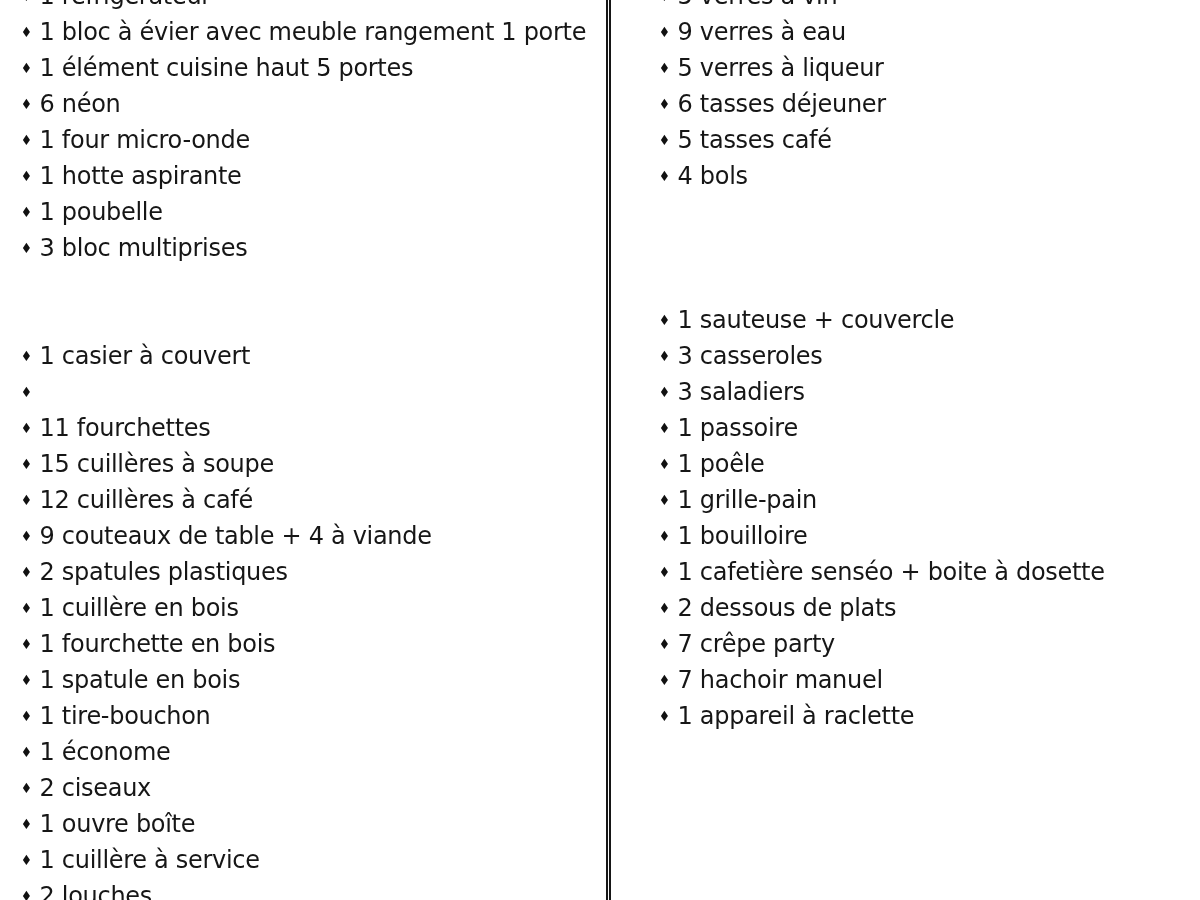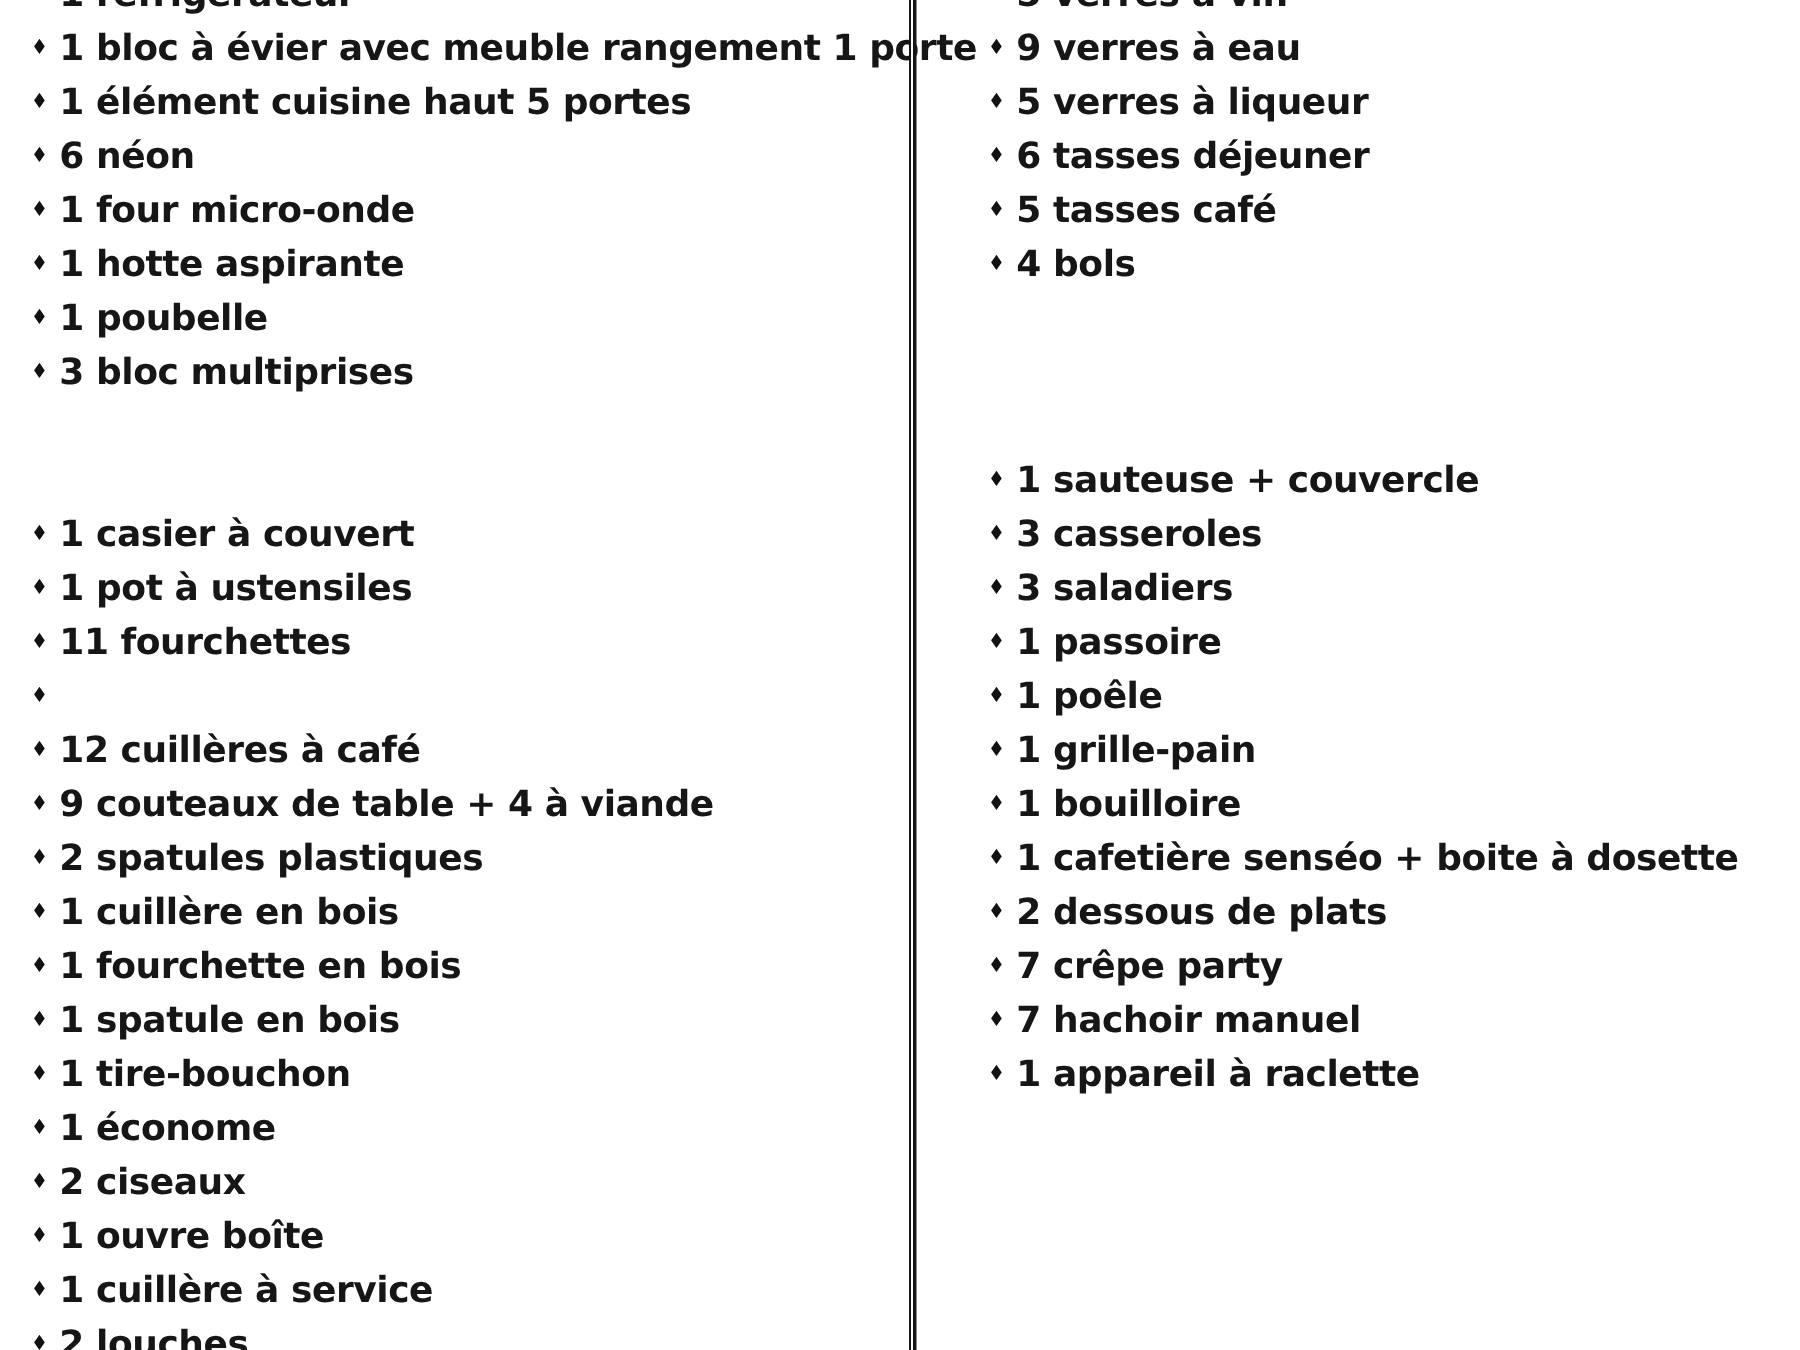--- a/index.html
+++ b/index.html
@@ -35,21 +35,20 @@
   .bullet {
     font-size: 14px;
     line-height: 1;
     margin-right: 7px;
     transform: scaleX(0.9);
     color: #111;
   }
   .item-text {
     font-size: 24px;
     letter-spacing: -0.3px;
-    font-weight: bold;
   }
   .gap-a { height: 72px; }   
   .gap-b { height: 108px; }  
   .divider {
     position: absolute;
     left: 606px;
     top: 0;
     height: 900px;
     width: 5px;
     background: linear-gradient(
@@ -101,28 +100,28 @@
         </div>
       </div>
     <div class="gap-a"></div>
     <div>
         <div class="line">
           <span class="bullet">♦</span>
           <span class="item-text">1 casier à couvert</span>
         </div>
         <div class="line">
           <span class="bullet">♦</span>
-          <span class="item-text">1 pot à ustensiles</span>
         </div>
         <div class="line">
           <span class="bullet">♦</span>
           <span class="item-text">11 fourchettes</span>
         </div>
         <div class="line">
           <span class="bullet">♦</span>
+          <span class="item-text">15 cuillères à soupe</span>
         </div>
         <div class="line">
           <span class="bullet">♦</span>
           <span class="item-text">12 cuillères à café</span>
         </div>
         <div class="line">
           <span class="bullet">♦</span>
           <span class="item-text">9 couteaux de table + 4 à viande</span>
         </div>
         <div class="line">

